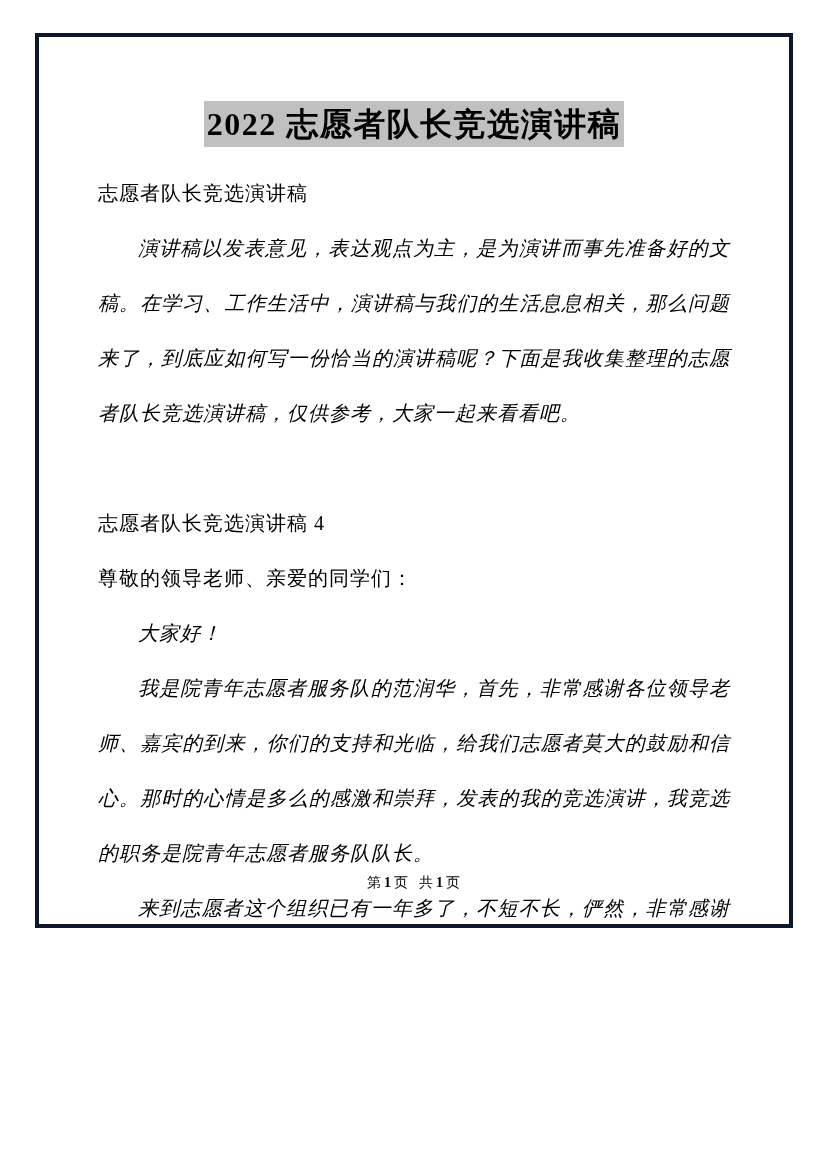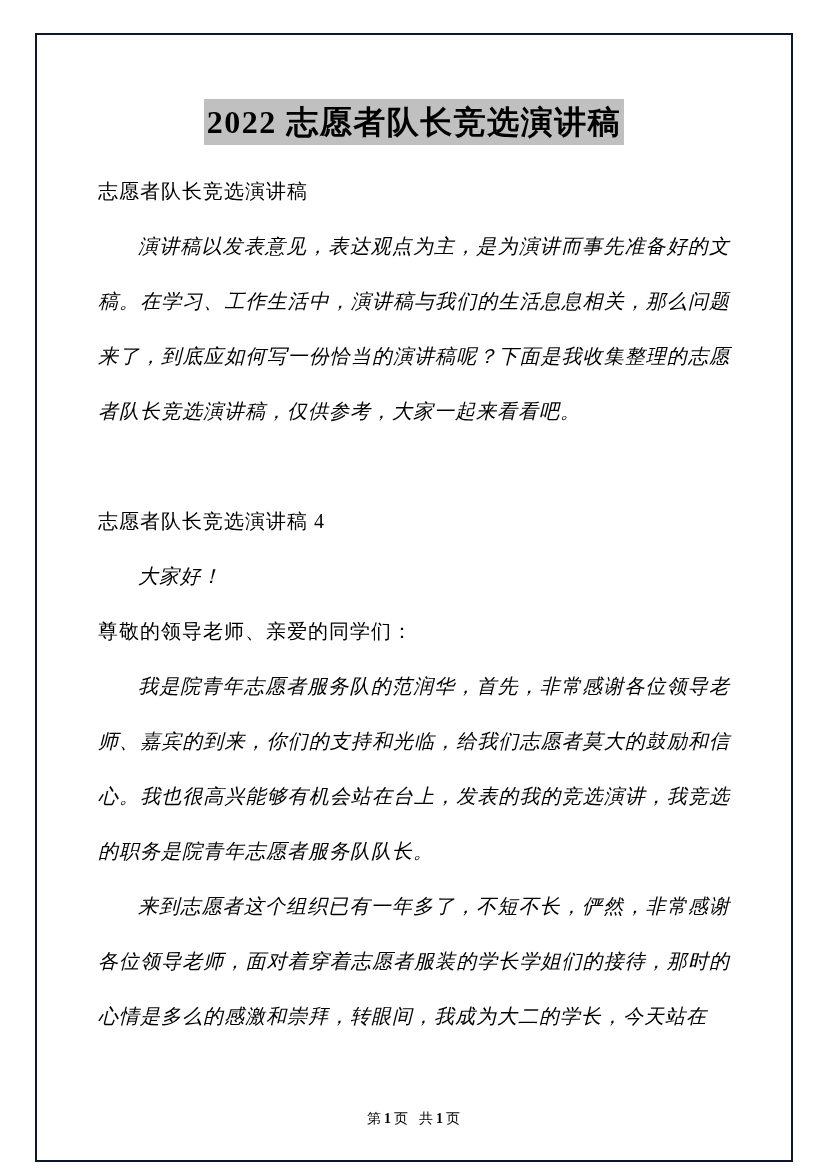--- a/index.html
+++ b/index.html
@@ -13,22 +13,22 @@
     position: relative;
     font-family: "Liberation Serif", "DejaVu Serif", serif;
     color: #000000;
     overflow: hidden;
   }
   .page {
     position: absolute;
     left: 35px;
     top: 33px;
     width: 758px;
-    height: 1129px;
-    border: 2px solid #0f172a;
+    height: 895px;
+    border: 4px solid #0f172a;
     box-sizing: border-box;
     background: #ffffff;
     overflow: hidden;
   }
   .title-row {
     margin-top: 64px;
     text-align: center;
   }
   .doc-title {
     display: inline-block;
@@ -83,23 +83,23 @@
 
   <div class="title-row">
     <span class="doc-title">2022 志愿者队长竞选演讲稿</span>
   </div>
 
   <div class="doc-body" id="doc-body">
       <p class="para">志愿者队长竞选演讲稿</p>
       <p class="para indent">演讲稿以发表意见，表达观点为主，是为演讲而事先准备好的文稿。在学习、工作生活中，演讲稿与我们的生活息息相关，那么问题来了，到底应如何写一份恰当的演讲稿呢？下面是我收集整理的志愿者队长竞选演讲稿，仅供参考，大家一起来看看吧。</p>
       <p class="para"></p>
       <p class="para">志愿者队长竞选演讲稿 4</p>
+      <p class="para">尊敬的领导老师、亲爱的同学们：</p>
       <p class="para indent">大家好！</p>
-      <p class="para">尊敬的领导老师、亲爱的同学们：</p>
-      <p class="para indent">我是院青年志愿者服务队的范润华，首先，非常感谢各位领导老师、嘉宾的到来，你们的支持和光临，给我们志愿者莫大的鼓励和信心。我也很高兴能够有机会站在台上，发表的我的竞选演讲，我竞选的职务是院青年志愿者服务队队长。</p>
+      <p class="para indent">我是院青年志愿者服务队的范润华，首先，非常感谢各位领导老师、嘉宾的到来，你们的支持和光临，给我们志愿者莫大的鼓励和信心。那时的心情是多么的感激和崇拜，发表的我的竞选演讲，我竞选的职务是院青年志愿者服务队队长。</p>
       <p class="para indent">来到志愿者这个组织已有一年多了，不短不长，俨然，非常感谢各位领导老师，面对着穿着志愿者服装的学长学姐们的接待，那时的心情是多么的感激和崇拜，转眼间，我成为大二的学长，今天站在</p>
     </div>
 
   <div class="page-footer">
     <span><span>第</span><b>1</b><span>页</span></span><span class="footer-total"><span>共</span><b>1</b><span>页</span></span>
   </div>
 
 </div>
 
 </body></html>

